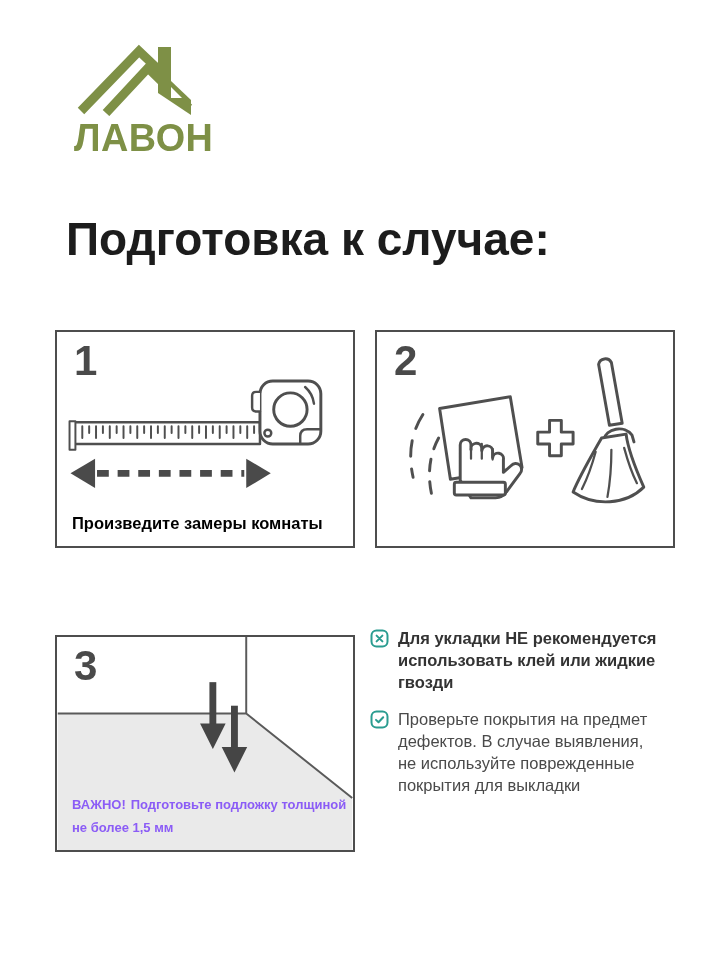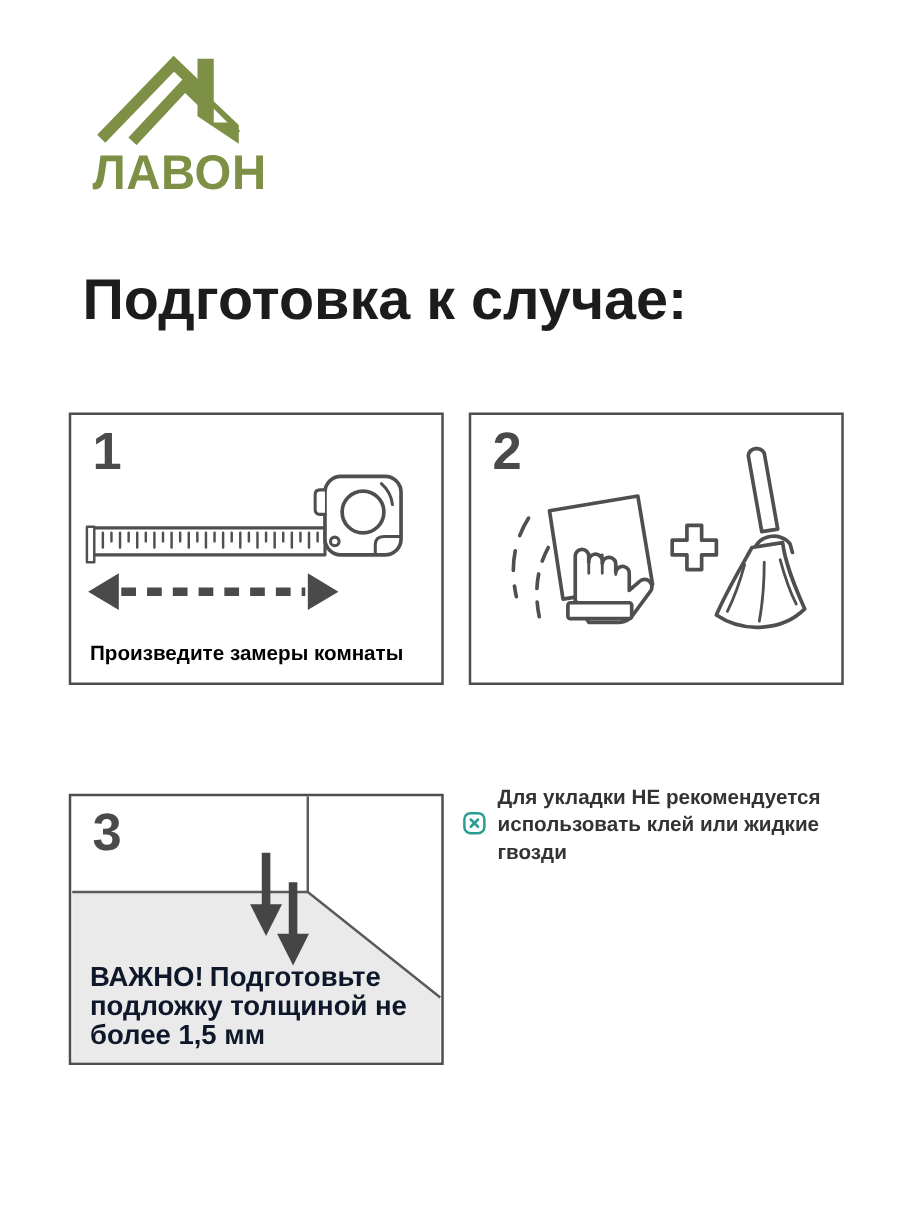--- a/index.html
+++ b/index.html
@@ -28,25 +28,25 @@
   .box3{left:55px;top:635px;height:217px;}
   .step-number{
     position:absolute;left:17px;top:8px;font-size:42px;font-weight:700;
     color:#4a4a4a;z-index:3;line-height:1;
   }
   .step-art{position:absolute;left:0;top:0;width:100%;height:100%;}
   .step-caption{
     position:absolute;left:15px;bottom:13px;font-size:16.5px;font-weight:600;
     color:#000000;z-index:3;
   }
-  .box3 .step-caption{width:278px;font-size:22px;line-height:23px;bottom:11px;color:#0f172a;}
+  .box3 .step-caption{width:278px;font-size:13px;line-height:23px;bottom:11px;color:#8b5cf6;}
   .caption-bold{font-weight:800;margin-right:5px;}
   
   .notes{position:absolute;left:370px;top:627px;width:300px;}
-  .note{display:flex;align-items:center;margin-bottom:15px;}
+  .note{display:flex;align-items:flex-start;margin-bottom:15px;}
   .note-icon{flex:0 0 auto;margin-right:9px;margin-top:2px;}
   .note-text{
     font-size:16.5px;line-height:22px;color:#3b3b3b;white-space:pre-line;
   }
   .note-bold .note-text{font-weight:700;color:#333;}
   .note-regular .note-text{font-weight:400;color:#4a4a4a;}
 </style>
 </head>
 <body>
 
@@ -147,15 +147,27 @@
       <span class="note-icon">
         <svg width="19" height="19" viewBox="0 0 19 19">
           <rect x="1.5" y="1.5" width="16" height="16" rx="5" fill="none" stroke="#2a9c90" stroke-width="2"></rect>
           <path d="M6.6 6.6 L12.4 12.4 M12.4 6.6 L6.6 12.4" stroke="#2a9c90" stroke-width="2" stroke-linecap="round" fill="none"></path>
         </svg>
       </span>
       <div class="note-text">Для укладки НЕ рекомендуется
 использовать клей или жидкие
 гвозди</div>
     </div>
+    <div class="note note-regular">
+      <span class="note-icon">
+        <svg width="19" height="19" viewBox="0 0 19 19">
+          <rect x="1.5" y="1.5" width="16" height="16" rx="5" fill="none" stroke="#2a9c90" stroke-width="2"></rect>
+          <path d="M6 9.9 L8.5 12.3 L13.2 7.2" stroke="#2a9c90" stroke-width="2" stroke-linecap="round" stroke-linejoin="round" fill="none"></path>
+        </svg>
+      </span>
+      <div class="note-text">Проверьте покрытия на предмет
+дефектов.  В случае выявления,
+не используйте поврежденные
+покрытия для выкладки</div>
+    </div>
   </div>
 
 </div>
 
 </body></html>

